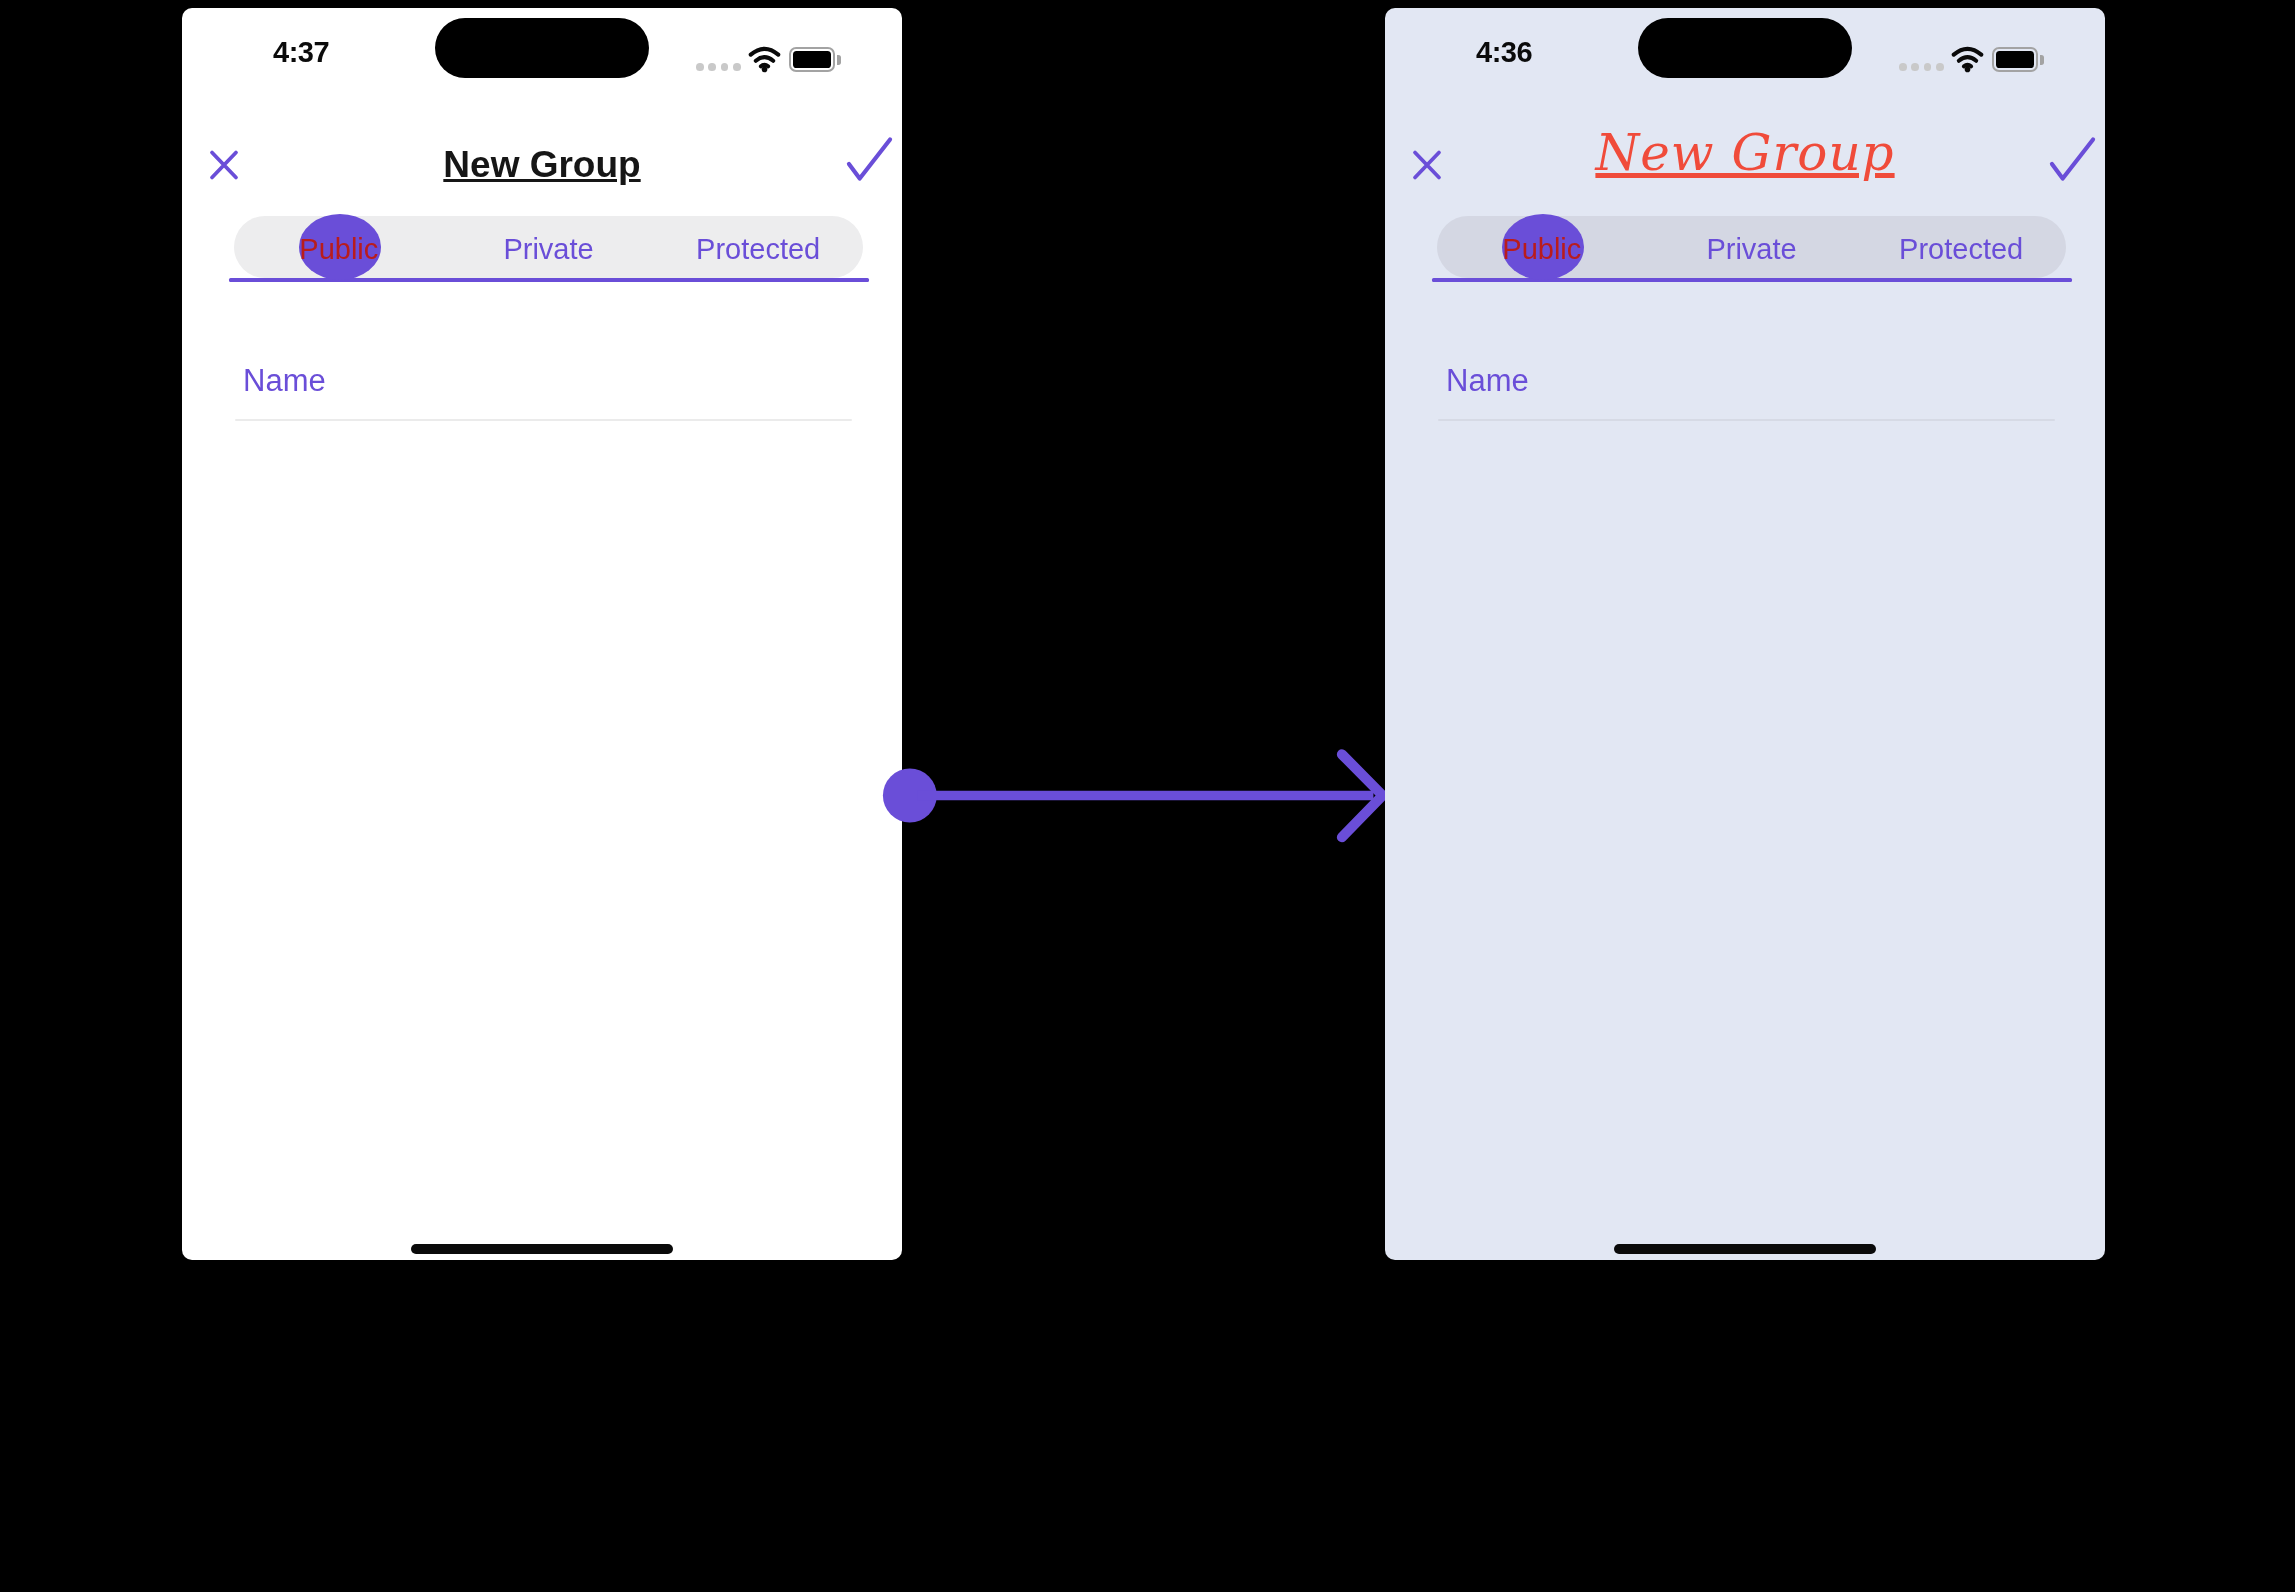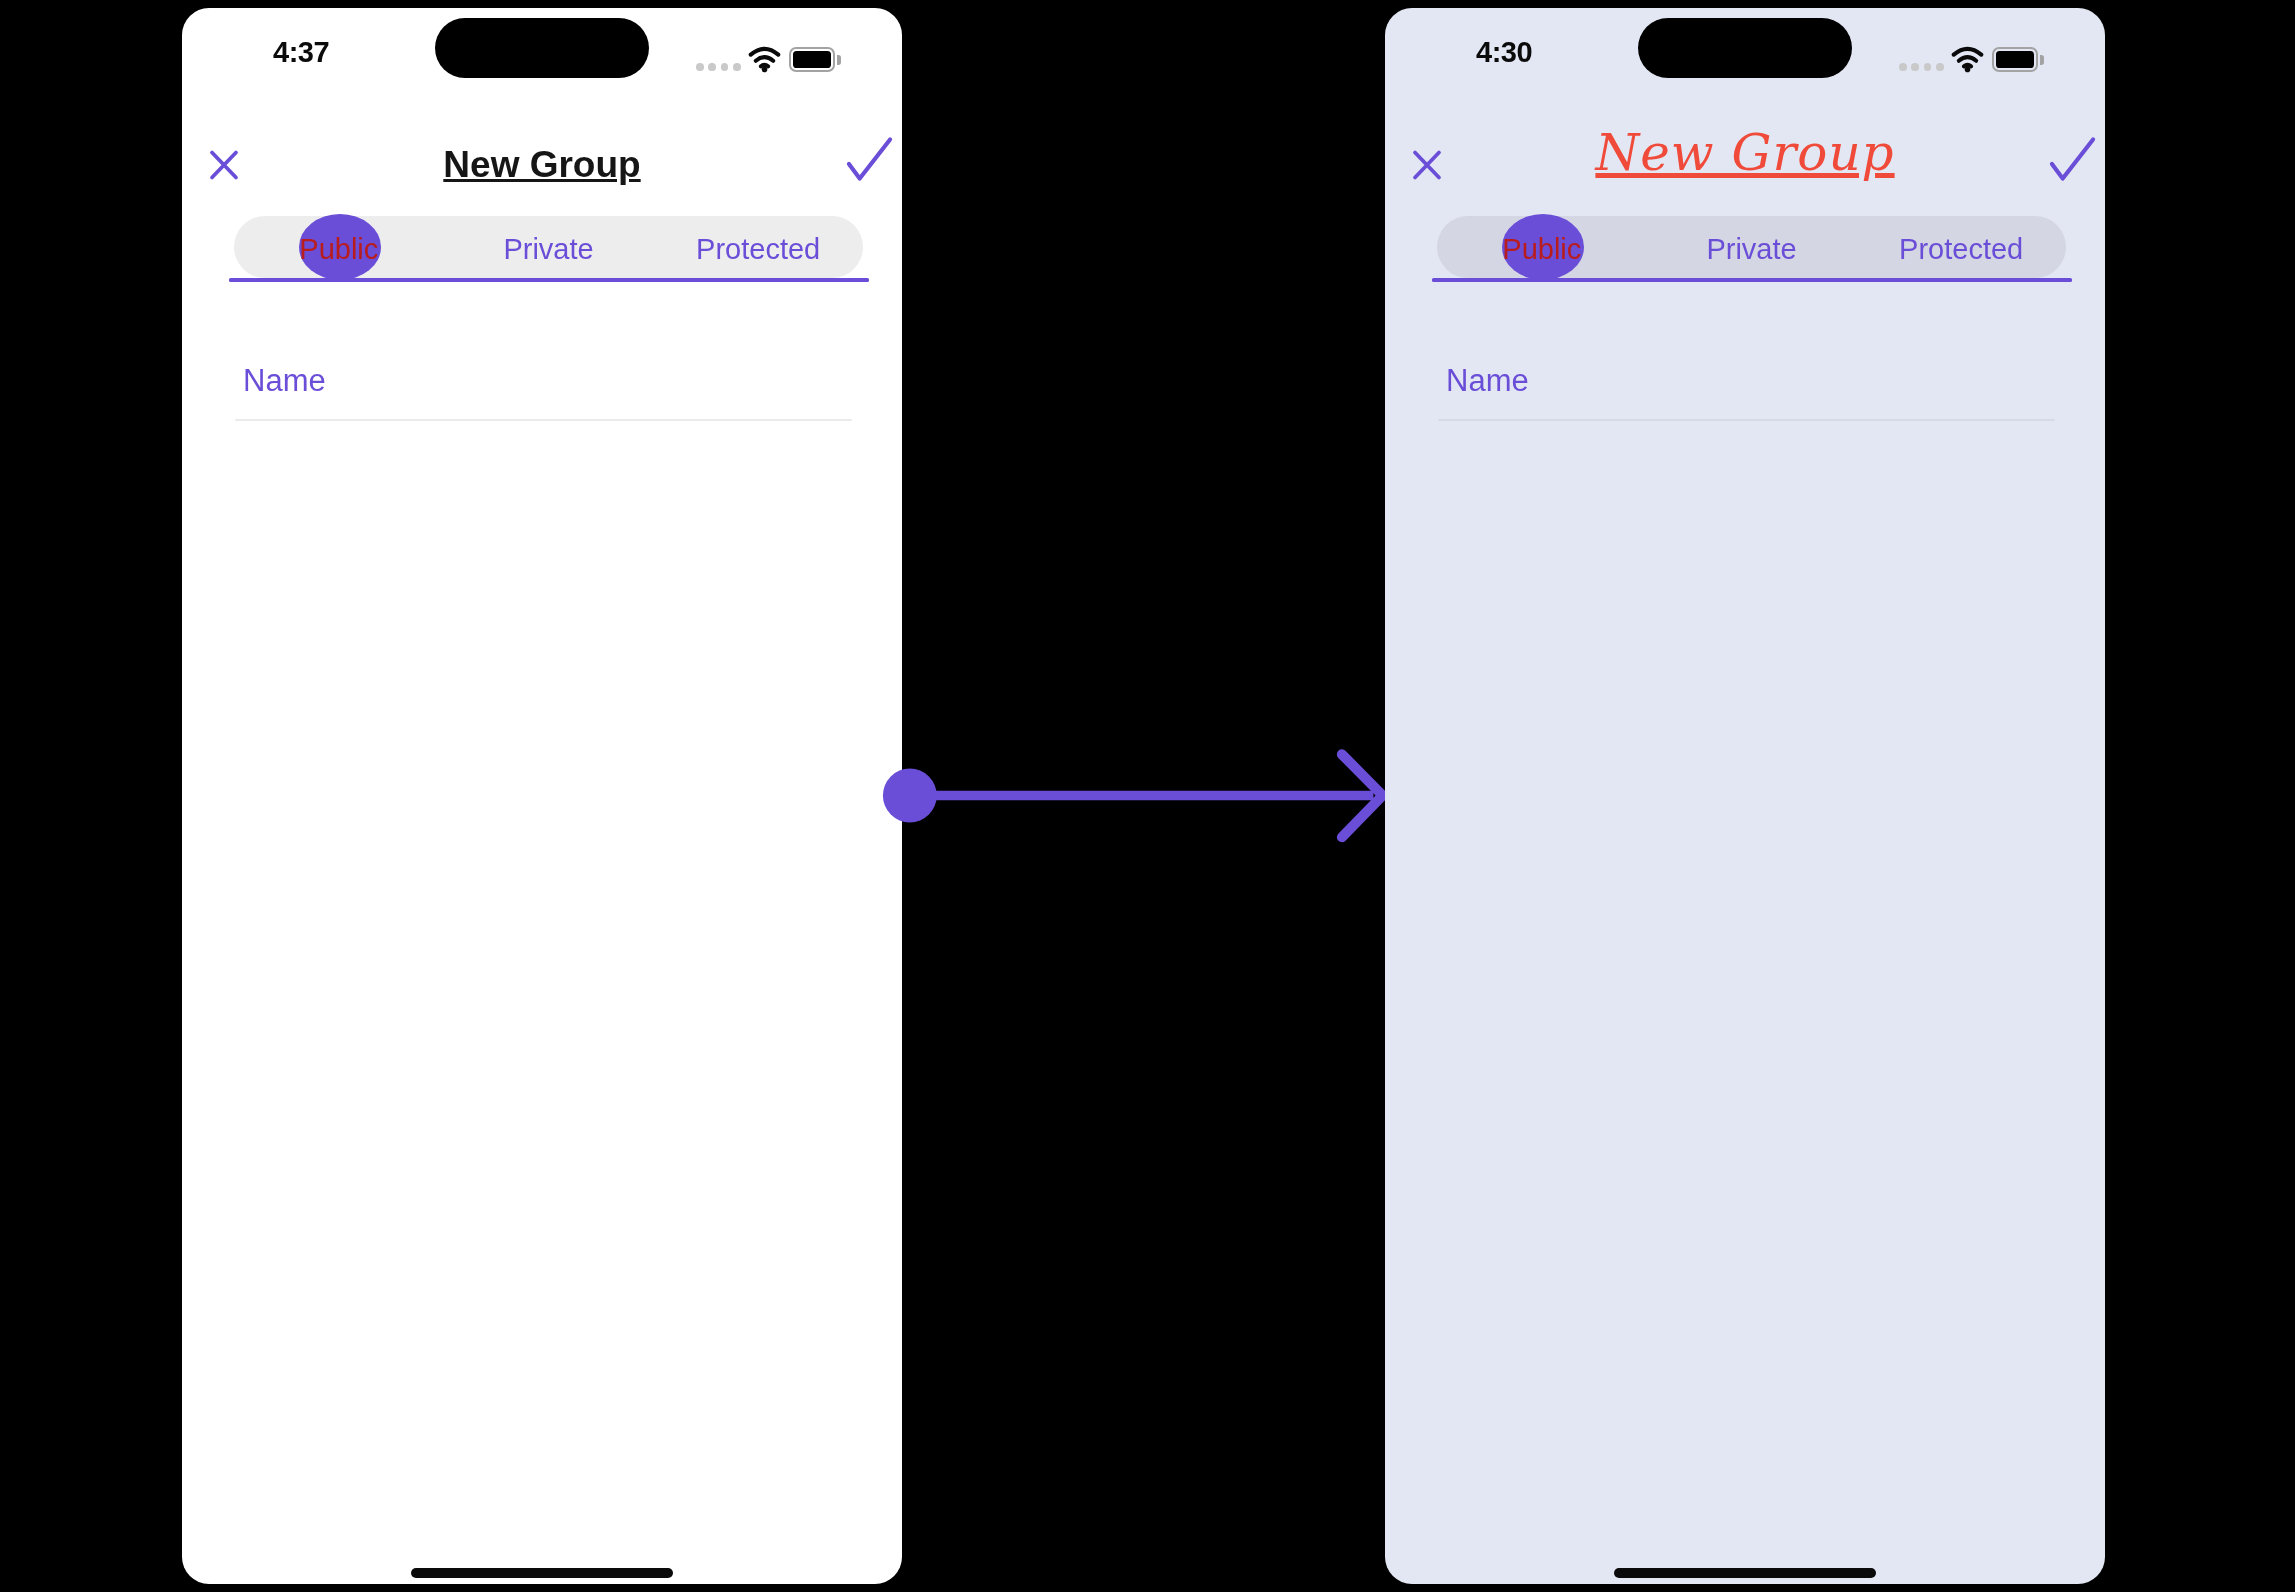--- a/index.html
+++ b/index.html
@@ -7,22 +7,22 @@
     width:2295px;height:1593px;
     background:#000;
     overflow:hidden;
     position:relative;
     font-family:"Liberation Sans","DejaVu Sans",sans-serif;
     --accent:#6a4ed8;
   }
 
   
   .phone{
-    position:absolute;top:7.7px;width:720px;height:1576px;
-    border-radius:27px;overflow:hidden;
+    position:absolute;top:7.7px;width:720px;height:1252px;
+    border-radius:10px;overflow:hidden;
   }
   .p0{left:182px;background:#ffffff;}
   .p1{left:1385px;background:#e2e7f3;}
 
   
   .time{
     position:absolute;left:91px;top:30px;
     font-size:29px;font-weight:700;color:#0b0b0b;
     letter-spacing:-0.5px;line-height:1;
   }
@@ -152,21 +152,21 @@
 </section>
 
 <svg class="arrow" viewBox="0 0 1040 240">
   <circle cx="80" cy="119" r="53"></circle>
   <line x1="95" y1="119" x2="992" y2="119"></line>
   <path d="M930 38 L1010 119 L930 201"></path>
 </svg>
 
 <section class="phone p1">
   <div>
-    <span class="time">4:30</span>
+    <span class="time">4:36</span>
     <div class="island"></div>
     <div class="sicons">
       <div class="dots">
           <i></i>
           <i></i>
           <i></i>
           <i></i>
         </div>
       <svg class="wifi" viewBox="0 0 64 52">
         <path d="M5 17 Q32 -6 59 17"></path>

